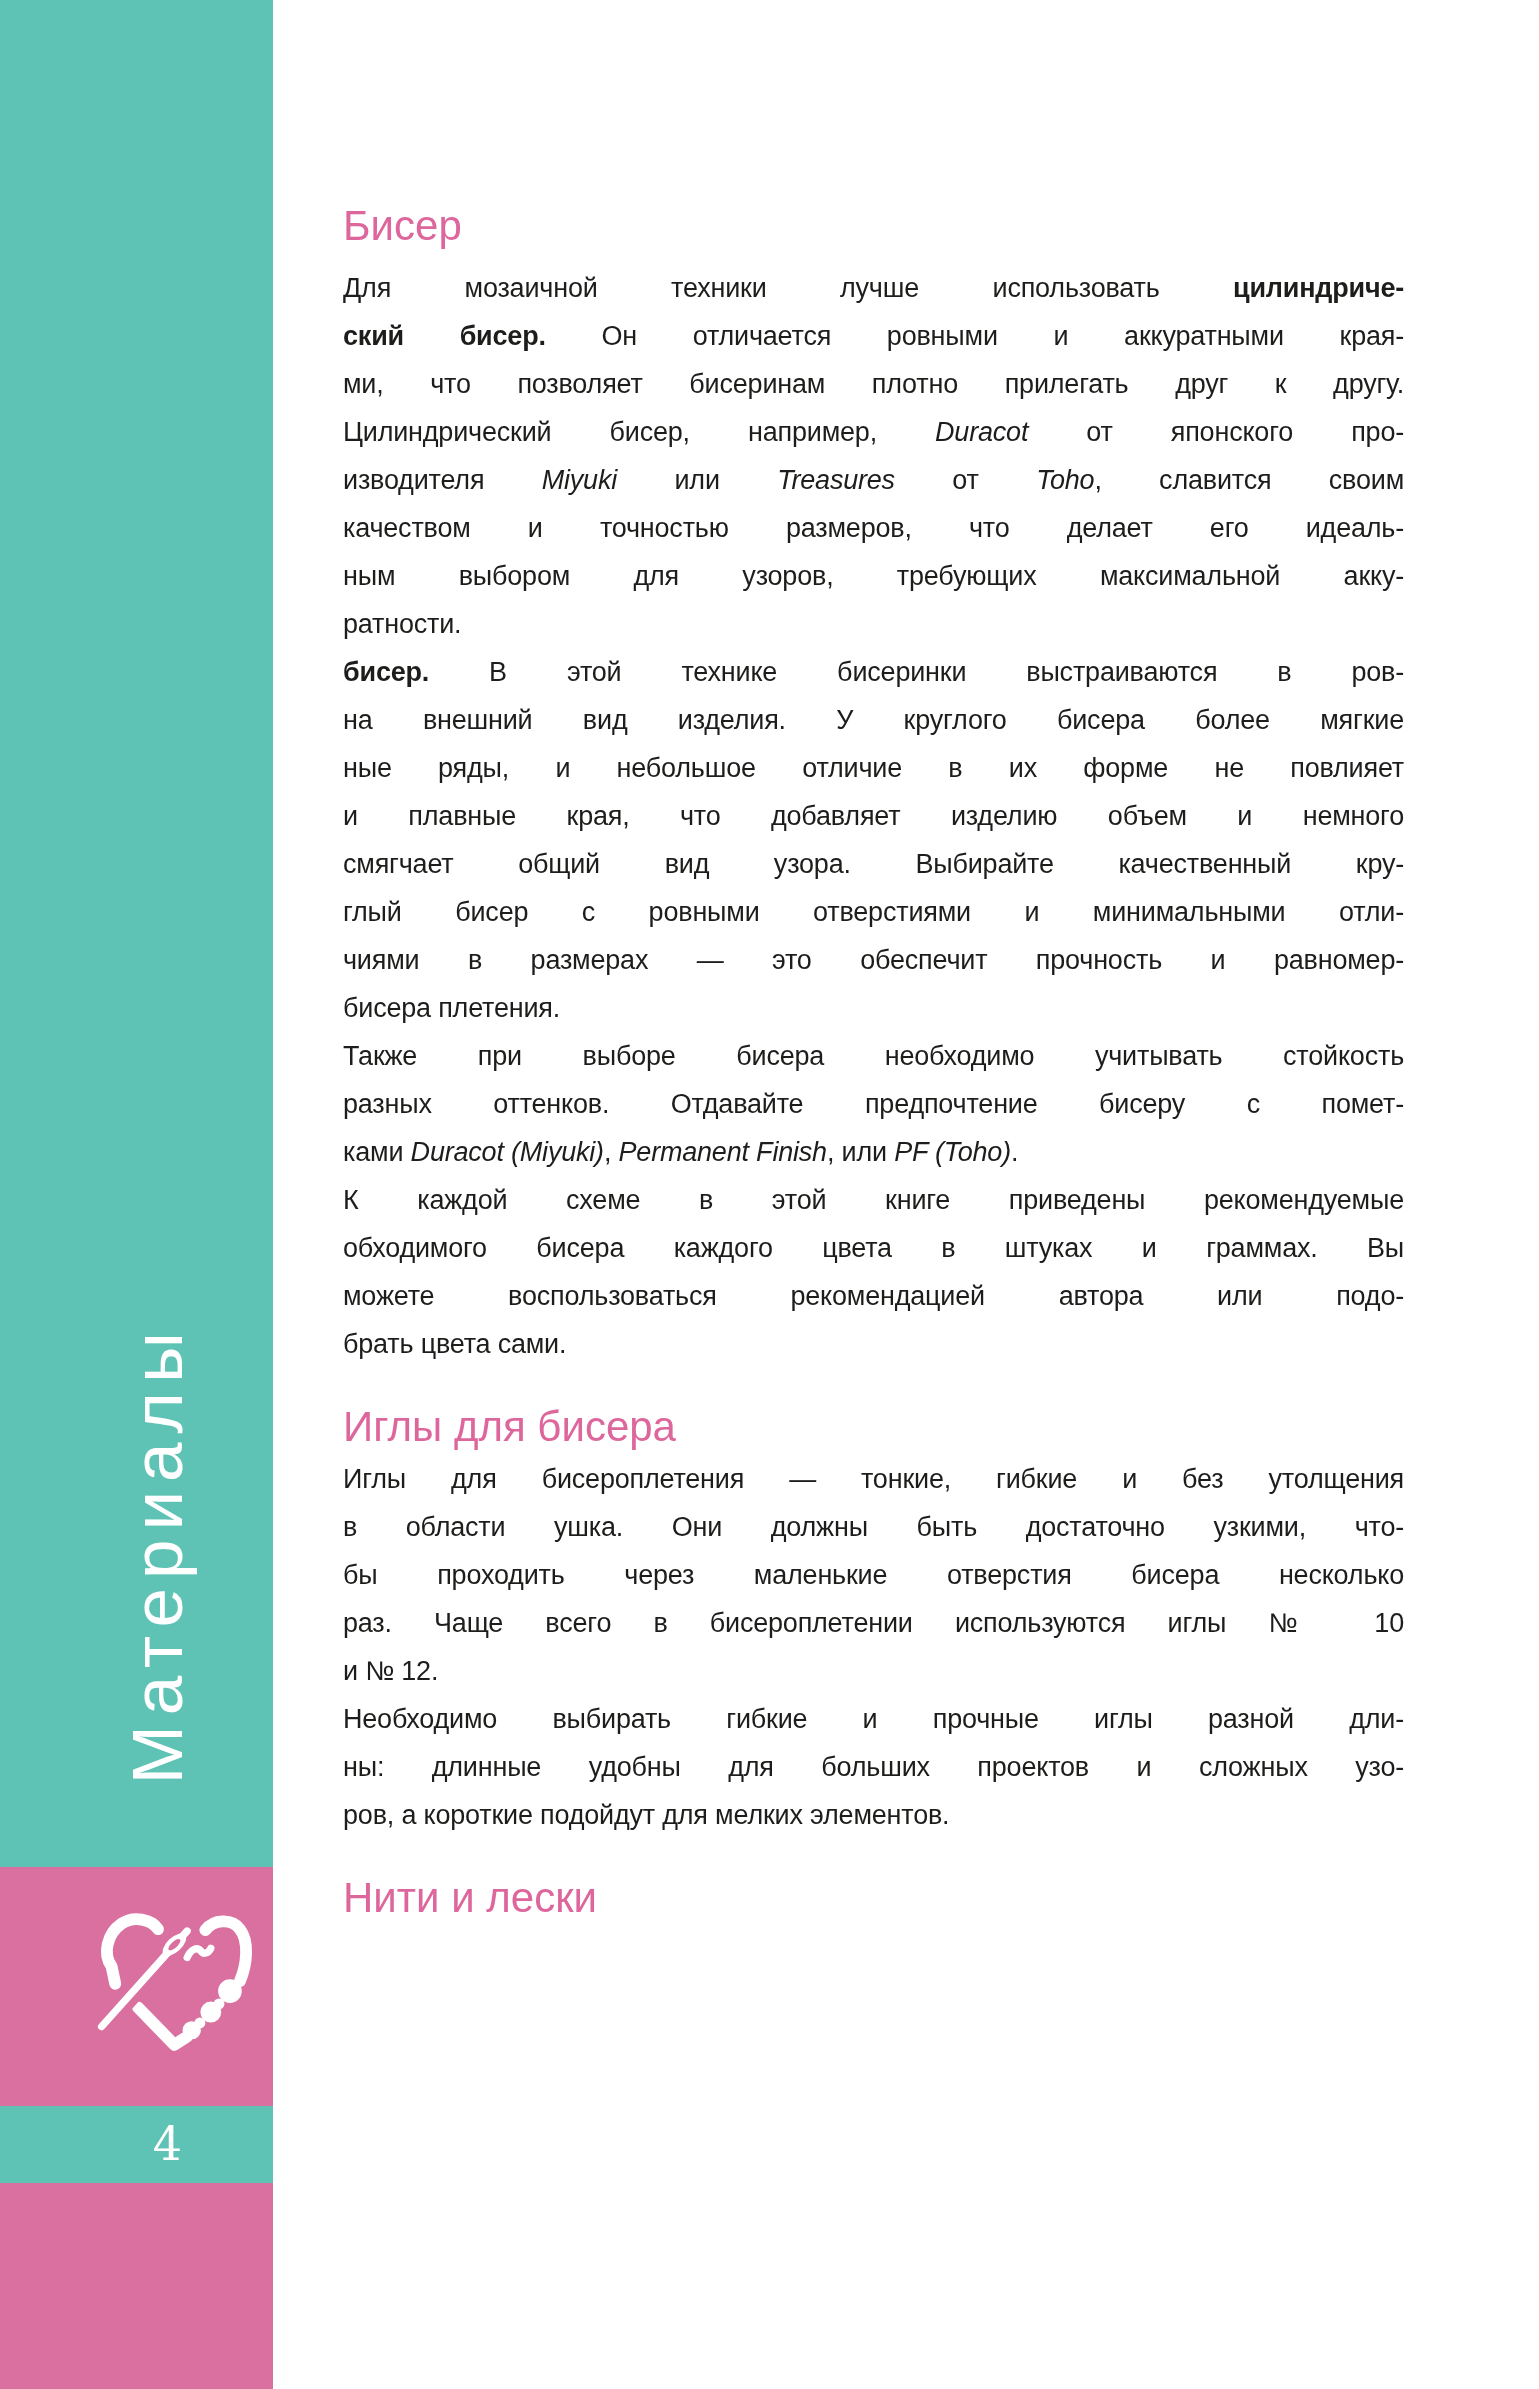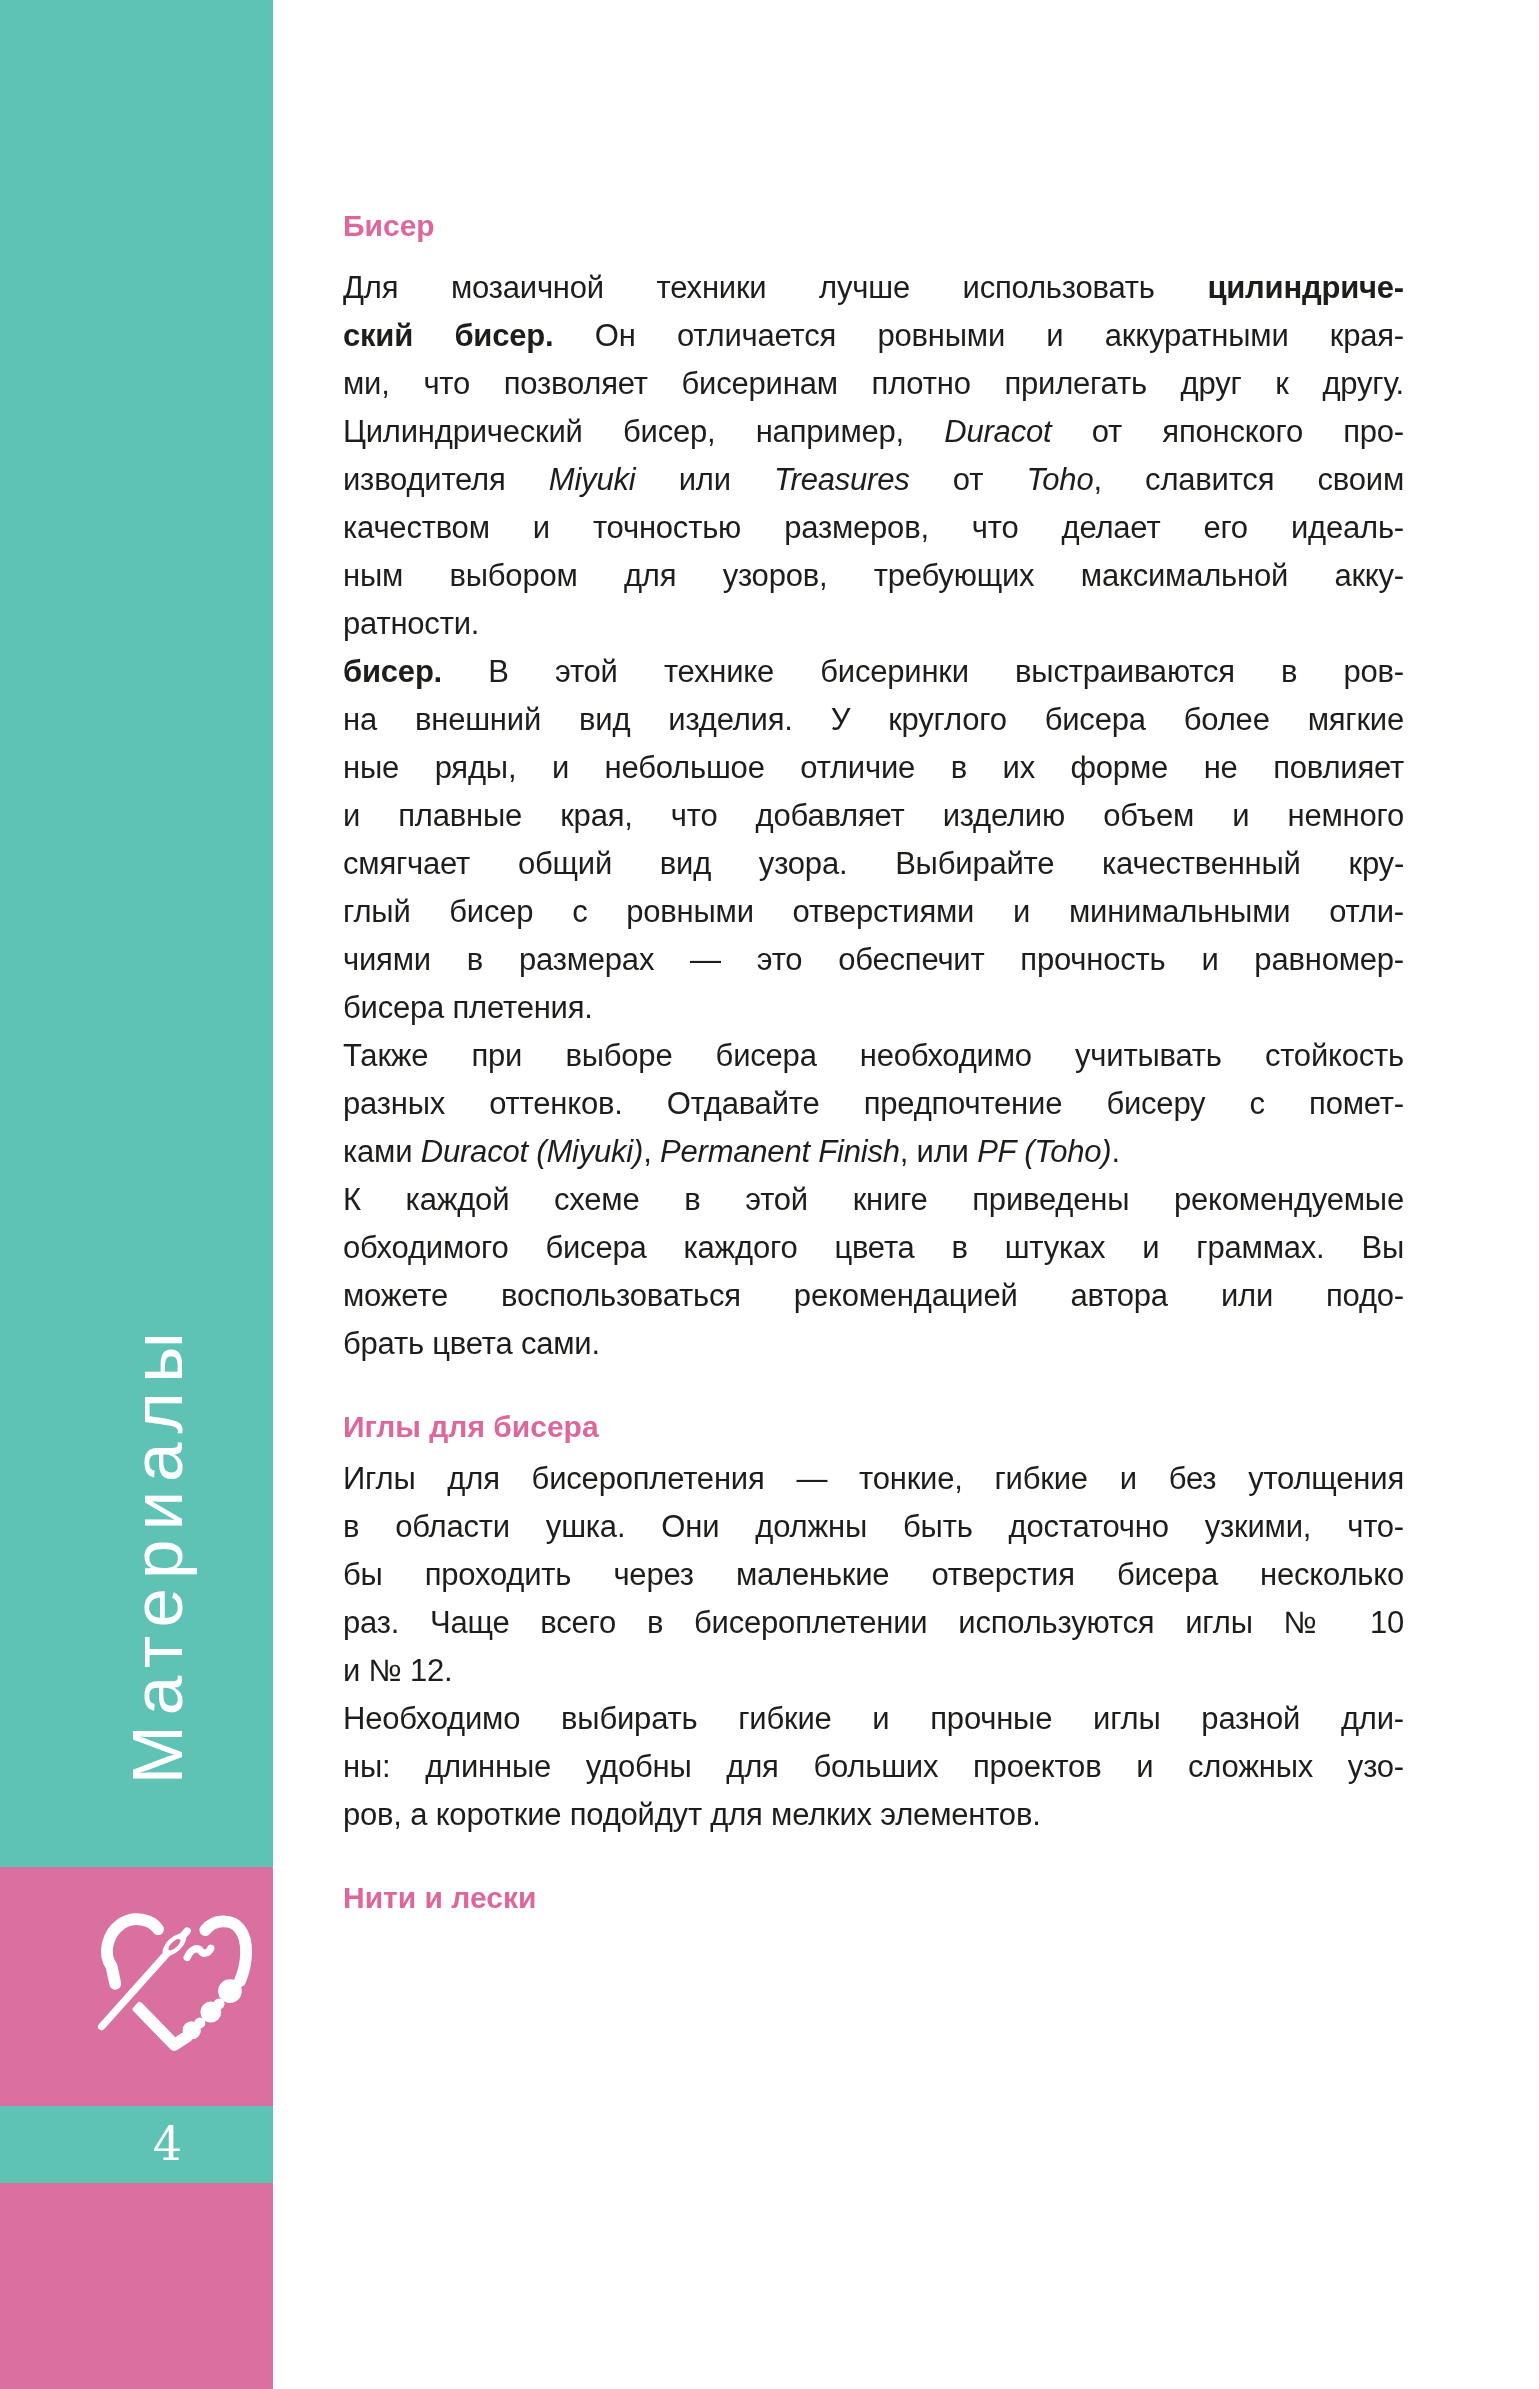--- a/index.html
+++ b/index.html
@@ -56,30 +56,30 @@
   }
   
   .content{
     position:absolute;
     left:343px;
     top:202px;
     width:1061px;
     color:var(--ink);
   }
   .heading{
-    font-size:30px;
-    font-weight:bold;
+    font-size:42px;
+    font-weight:normal;
     color:var(--heading-pink);
     line-height:47px;
     margin:35px 0 5.5px 0;
   }
   .heading.first{margin-top:0;margin-bottom:14.6px;}
   .para{margin:0;}
   .line{
-    font-size:31px;
+    font-size:27px;
     line-height:48px;
     letter-spacing:-0.2px;
     text-align:justify;
     text-align-last:justify;
   }
   .line.last{text-align-last:left;}
   .line b{font-weight:bold;}
   .line i{font-style:italic;}
 </style>
 </head>

